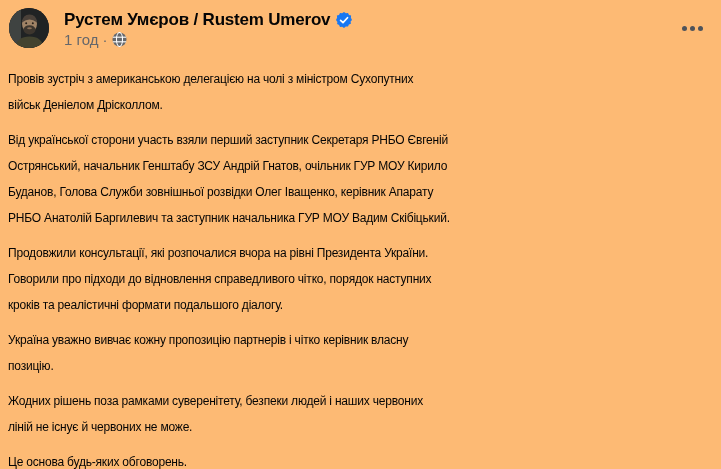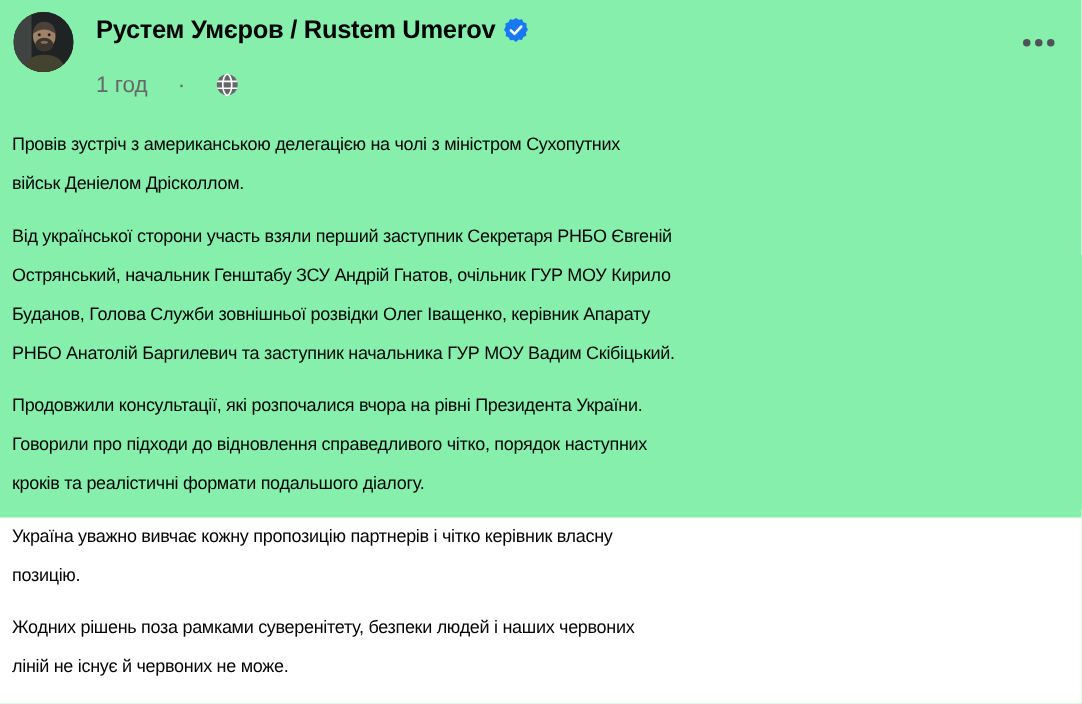--- a/index.html
+++ b/index.html
@@ -6,22 +6,22 @@
     margin: 0;
     padding: 0;
     background: #ffffff;
     width: 721px;
     height: 469px;
     overflow: hidden;
     font-family: "Liberation Sans", "DejaVu Sans", sans-serif;
   }
   .post {
     width: 721px;
-    height: 345px;
-    background: #86efac;
+    height: 469px;
+    background: #fdba74;
     position: relative;
   }
   .header {
     display: flex;
     align-items: flex-start;
     padding: 8px 16px 0 9px;
     position: relative;
   }
   .avatar {
     width: 40px;
@@ -46,22 +46,22 @@
     color: #050505;
     letter-spacing: -0.2px;
     cursor: pointer;
     white-space: nowrap;
   }
   .badge { margin-left: 6px; display: inline-flex; }
   .badge svg { width: 16px; height: 16px; display: block; }
   .meta-row {
     display: flex;
     align-items: center;
-    gap: 20px;
-    margin-top: 17px;
+    gap: 4px;
+    margin-top: 0;
     font-size: 15px;
     line-height: 19px;
     color: #65676b;
   }
   .timestamp { cursor: pointer; }
   .globe { display: inline-flex; margin-left: 1px; }
   .globe svg { width: 15px; height: 15px; display: block; }
   .more {
     position: absolute;
     right: 16px;

